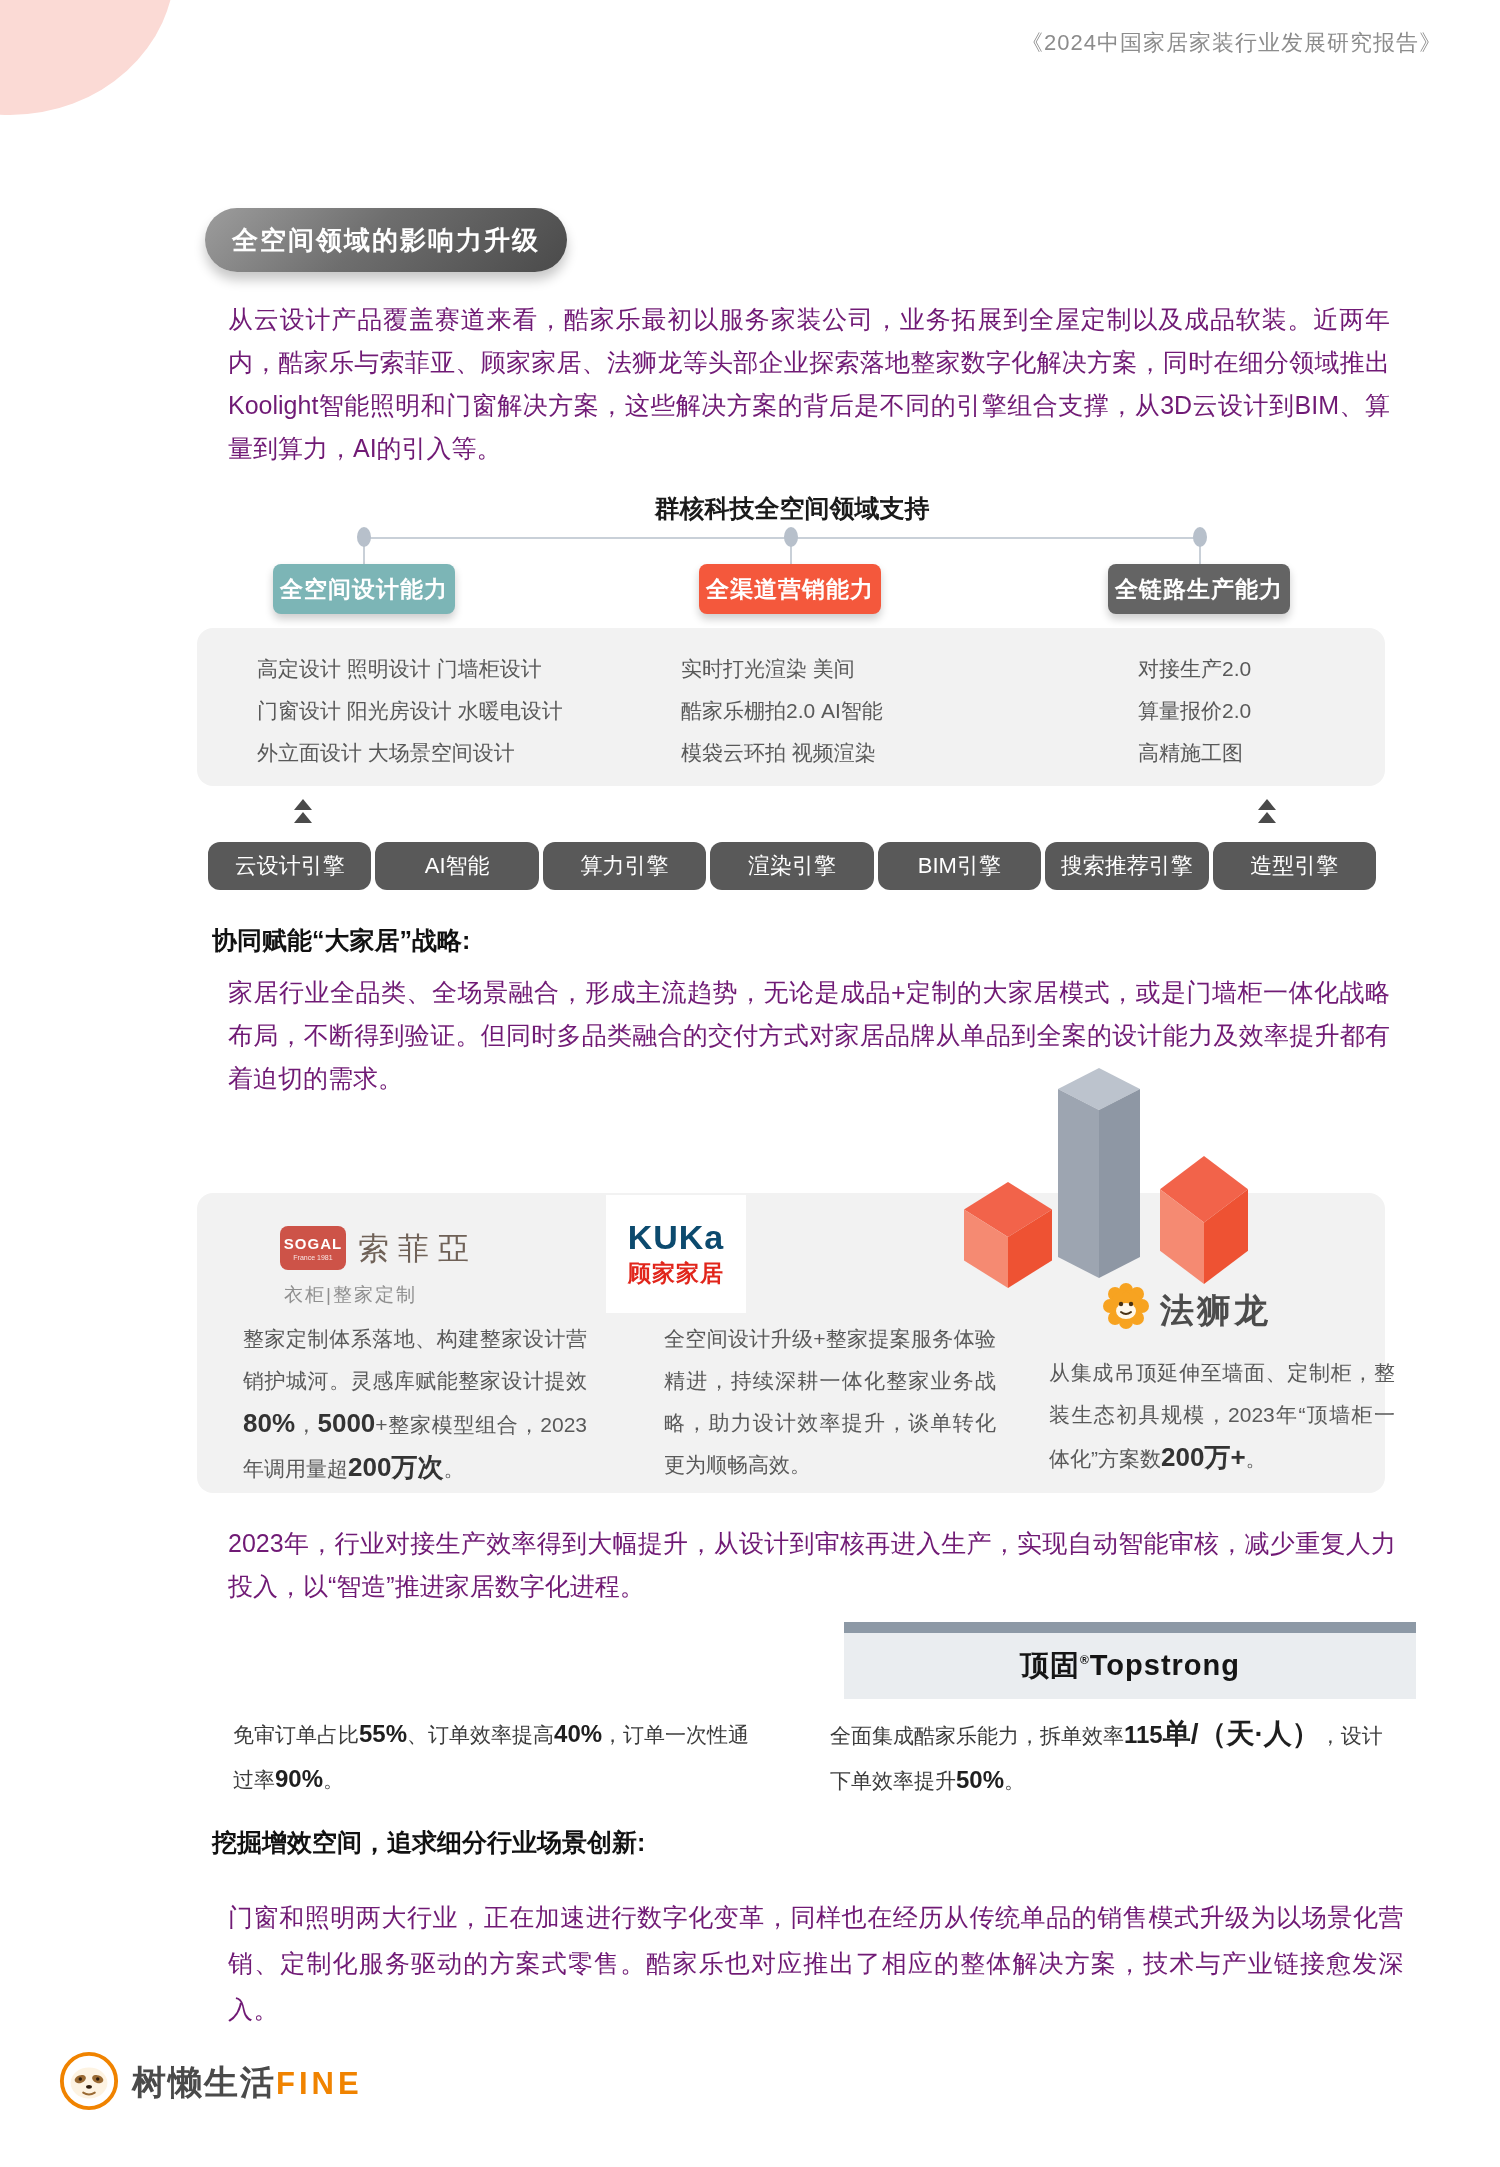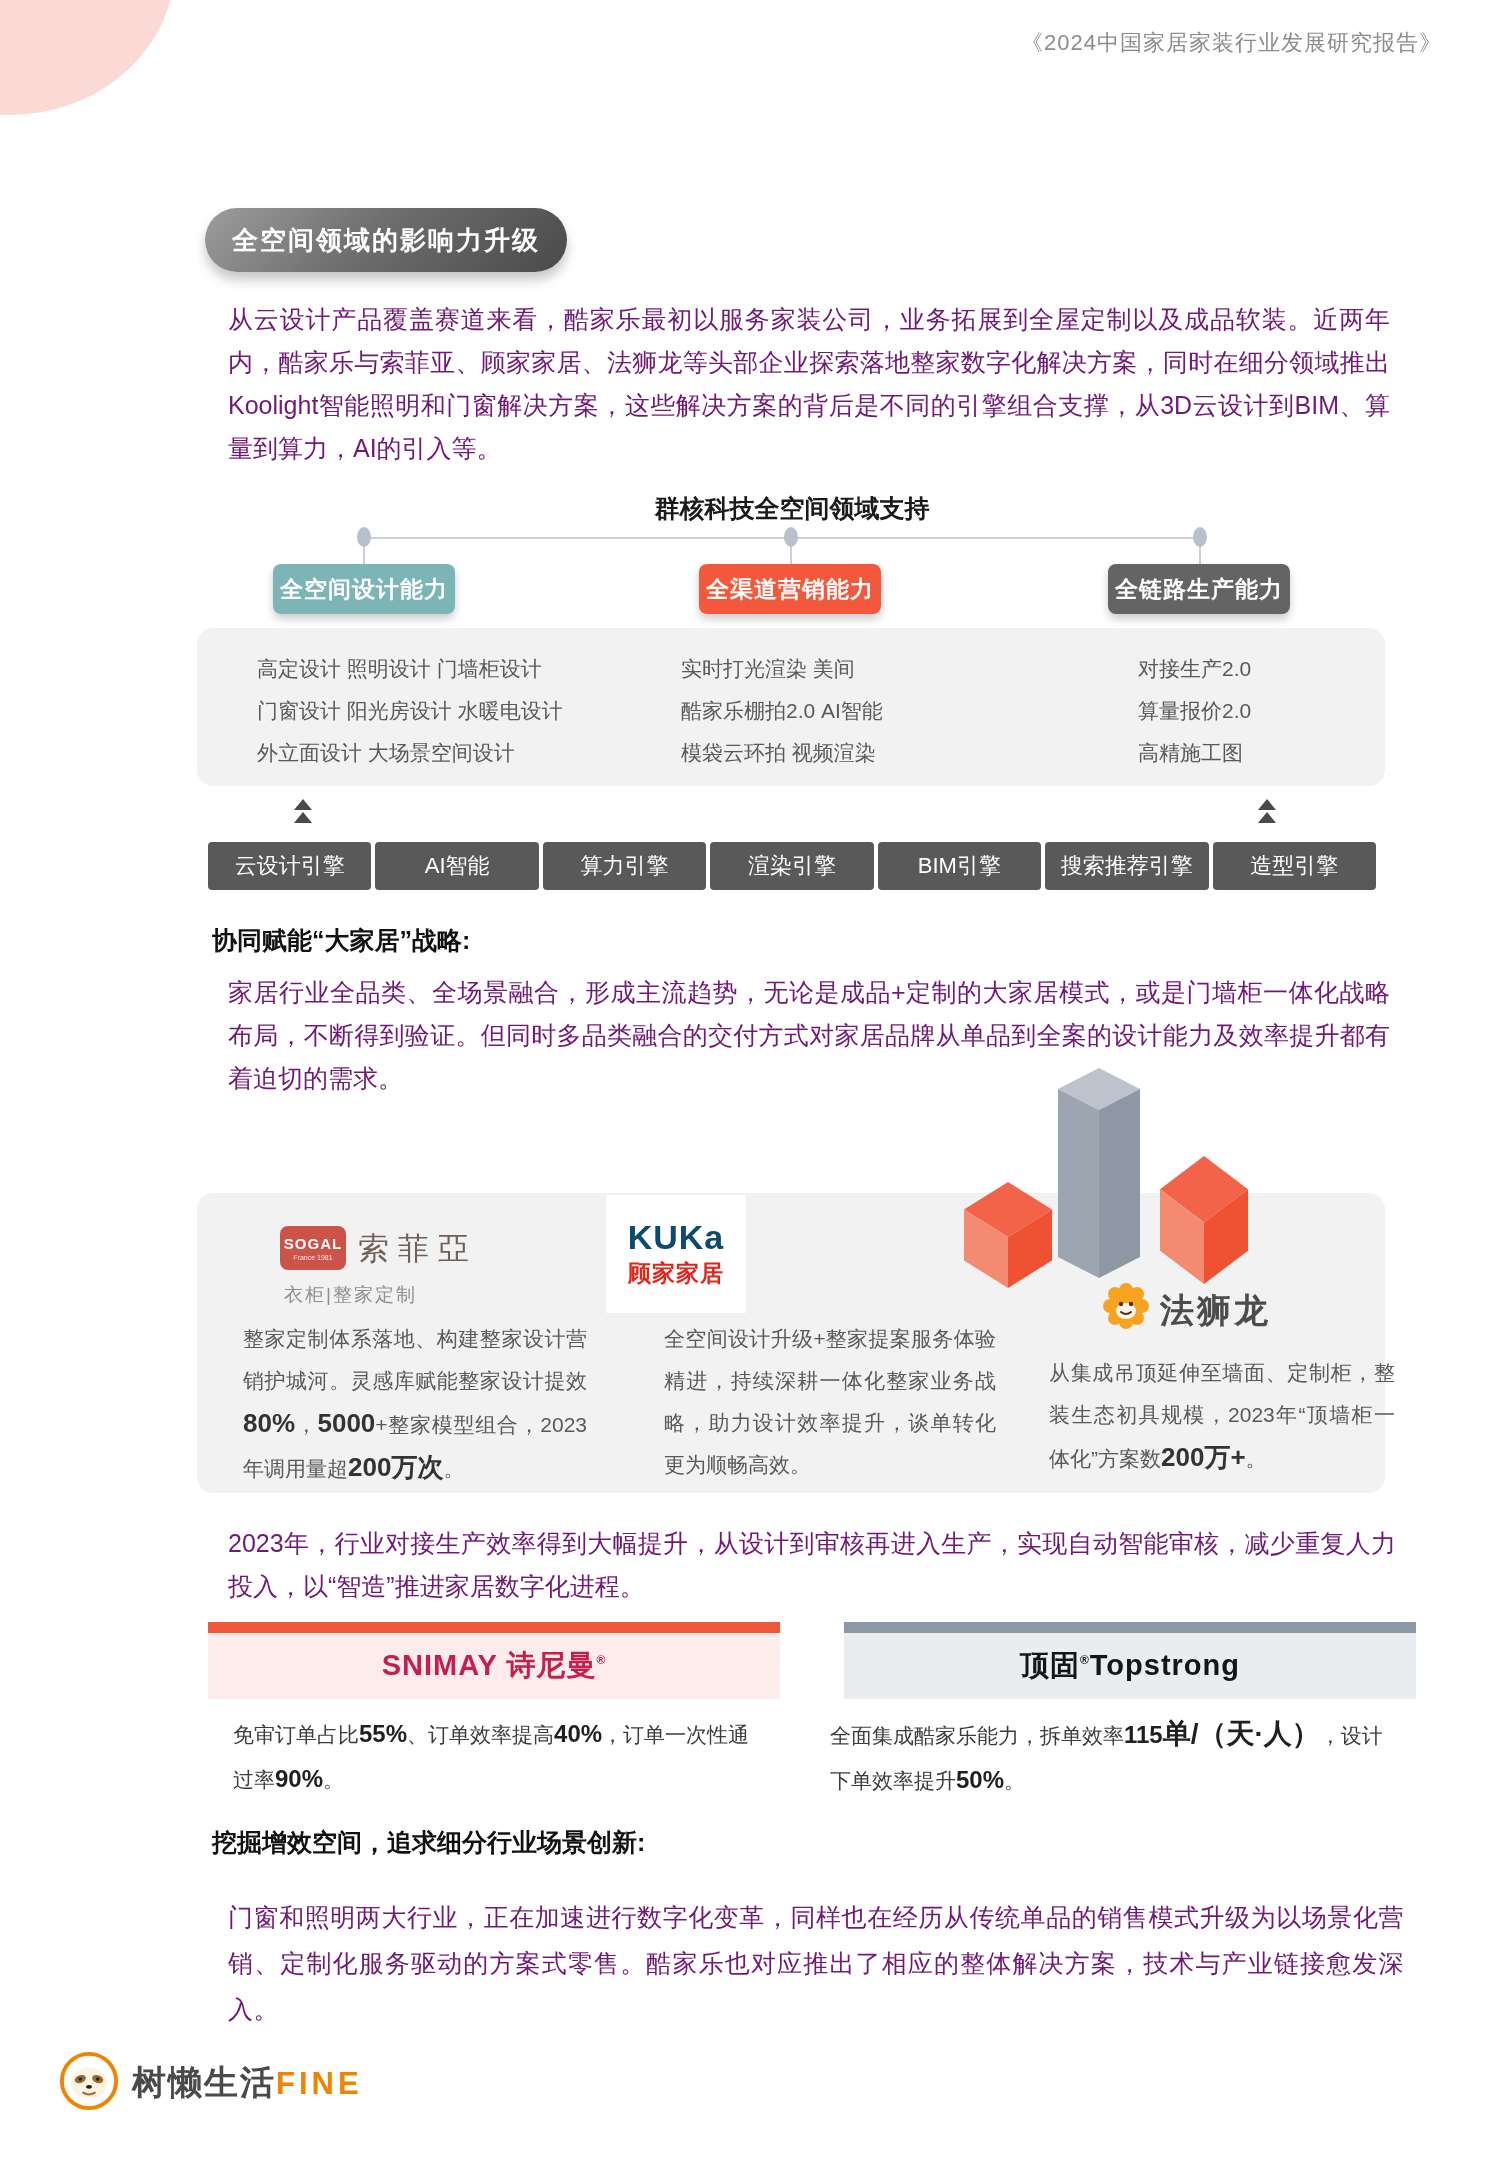--- a/index.html
+++ b/index.html
@@ -40,21 +40,21 @@
   .panel2{left:197px;top:1193px;width:1188px;height:300px;}
 
   .panel-col{position:absolute;top:20px;font-size:21px;color:#595959;}
   .panel-line{line-height:42px;white-space:nowrap;}
 
   .up-arrows{top:799px;width:20px;display:flex;flex-direction:column;align-items:center;gap:2px;}
   .tri{width:0;height:0;border-left:9px solid transparent;border-right:9px solid transparent;border-bottom:11px solid #4a4a4a;}
 
   .engine-bar{left:208px;top:842px;width:1168px;height:48px;display:flex;gap:4px;}
   .engine-seg{flex:1;background:#595959;color:#fff;font-size:22px;display:flex;align-items:center;justify-content:center;
-              border-radius:4px;white-space:nowrap;}
+              border-radius:12px;white-space:nowrap;}
 
   
   .iso{position:absolute;}
   .iso .face{position:absolute;left:0;top:0;width:100%;height:100%;}
   .col-top {clip-path:polygon(50% 0,100% 10%,50% 20%,0 10%);background:#bcc3cd;}
   .col-left{clip-path:polygon(0 10%,50% 20%,50% 100%,0 90%);background:#9da5b1;}
   .col-right{clip-path:polygon(50% 20%,100% 10%,100% 90%,50% 100%);background:#8e97a4;}
   .cube-top {clip-path:polygon(50% 0,100% 26%,50% 52%,0 26%);background:#f2634a;}
   .cube-left{clip-path:polygon(0 26%,50% 52%,50% 100%,0 74%);background:#f58a72;}
   .cube-right{clip-path:polygon(50% 52%,100% 26%,100% 74%,50% 100%);background:#ee5233;}
@@ -217,26 +217,20 @@
     </svg>
   </div>
   <div class="abs fsl-text">法狮龙</div>
 
   <div class="brand-desc desc1"><span>整家定制体系落地、构建整家设计营销护城河。灵感库赋能整家设计提效</span><b>80%</b><span>，</span><b>5000</b><span>+整家模型组合，2023年调用量超</span><b>200万次</b><span>。</span></div>
   <div class="brand-desc desc2"><span>全空间设计升级+整家提案服务体验精进，持续深耕一体化整家业务战略，助力设计效率提升，谈单转化更为顺畅高效。</span></div>
   <div class="brand-desc desc3"><span>从集成吊顶延伸至墙面、定制柜，整装生态初具规模，2023年“顶墙柜一体化”方案数</span><b>200万+</b><span>。</span></div>
 
   <p class="abs para para3">2023年，行业对接生产效率得到大幅提升，从设计到审核再进入生产，实现自动智能审核，减少重复人力投入，以“智造”推进家居数字化进程。</p>
 
-  <div class="abs case-card card-l">
-    <div class="bar"></div>
-    <div class="body">
-      <span class="snimay-logo"><span>SNIMAY 诗尼曼</span><sup>®</sup></span>
-    </div>
-  </div>
   <div class="abs case-card card-r">
     <div class="bar"></div>
     <div class="body">
       <span class="topstrong-logo"><span>顶固</span><sup>®</sup><span>Topstrong</span></span>
     </div>
   </div>
 
   <div class="note note-l"><span>免审订单占比</span><b>55%</b><span>、订单效率提高</span><b>40%</b><span>，订单一次性通过率</span><b>90%</b><span>。</span></div>
   <div class="note note-r"><span>全面集成酷家乐能力，拆单效率</span><b>115</b><b class="lg">单/（天·人）</b><span>，设计下单效率提升</span><b>50%</b><span>。</span></div>
 

